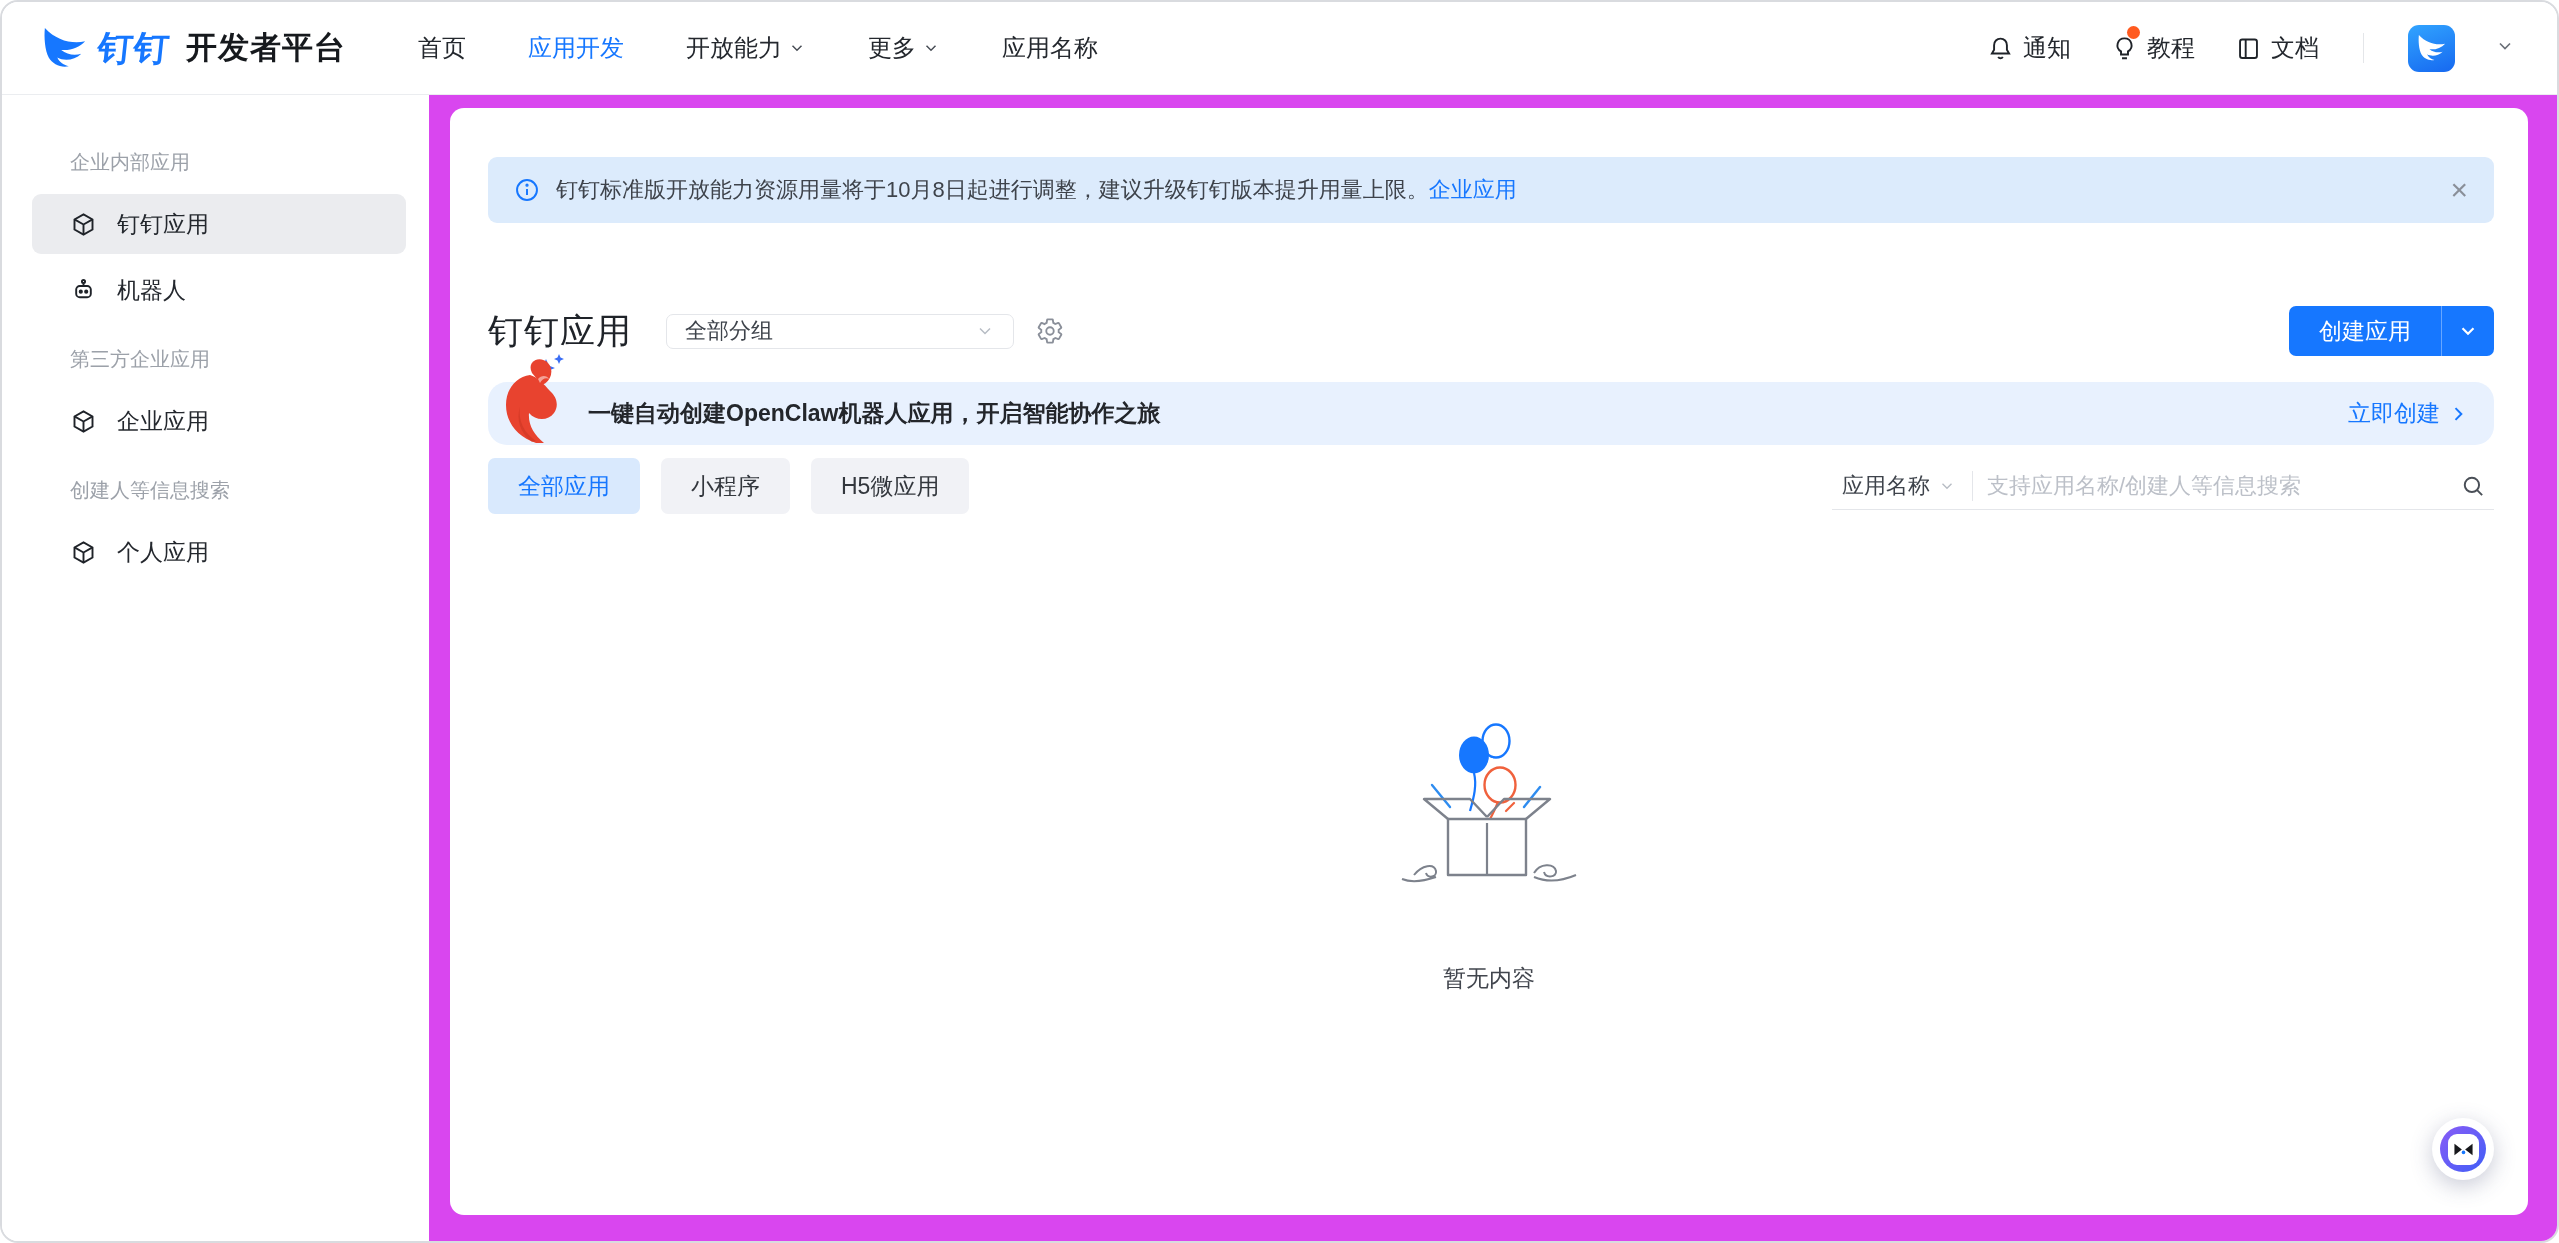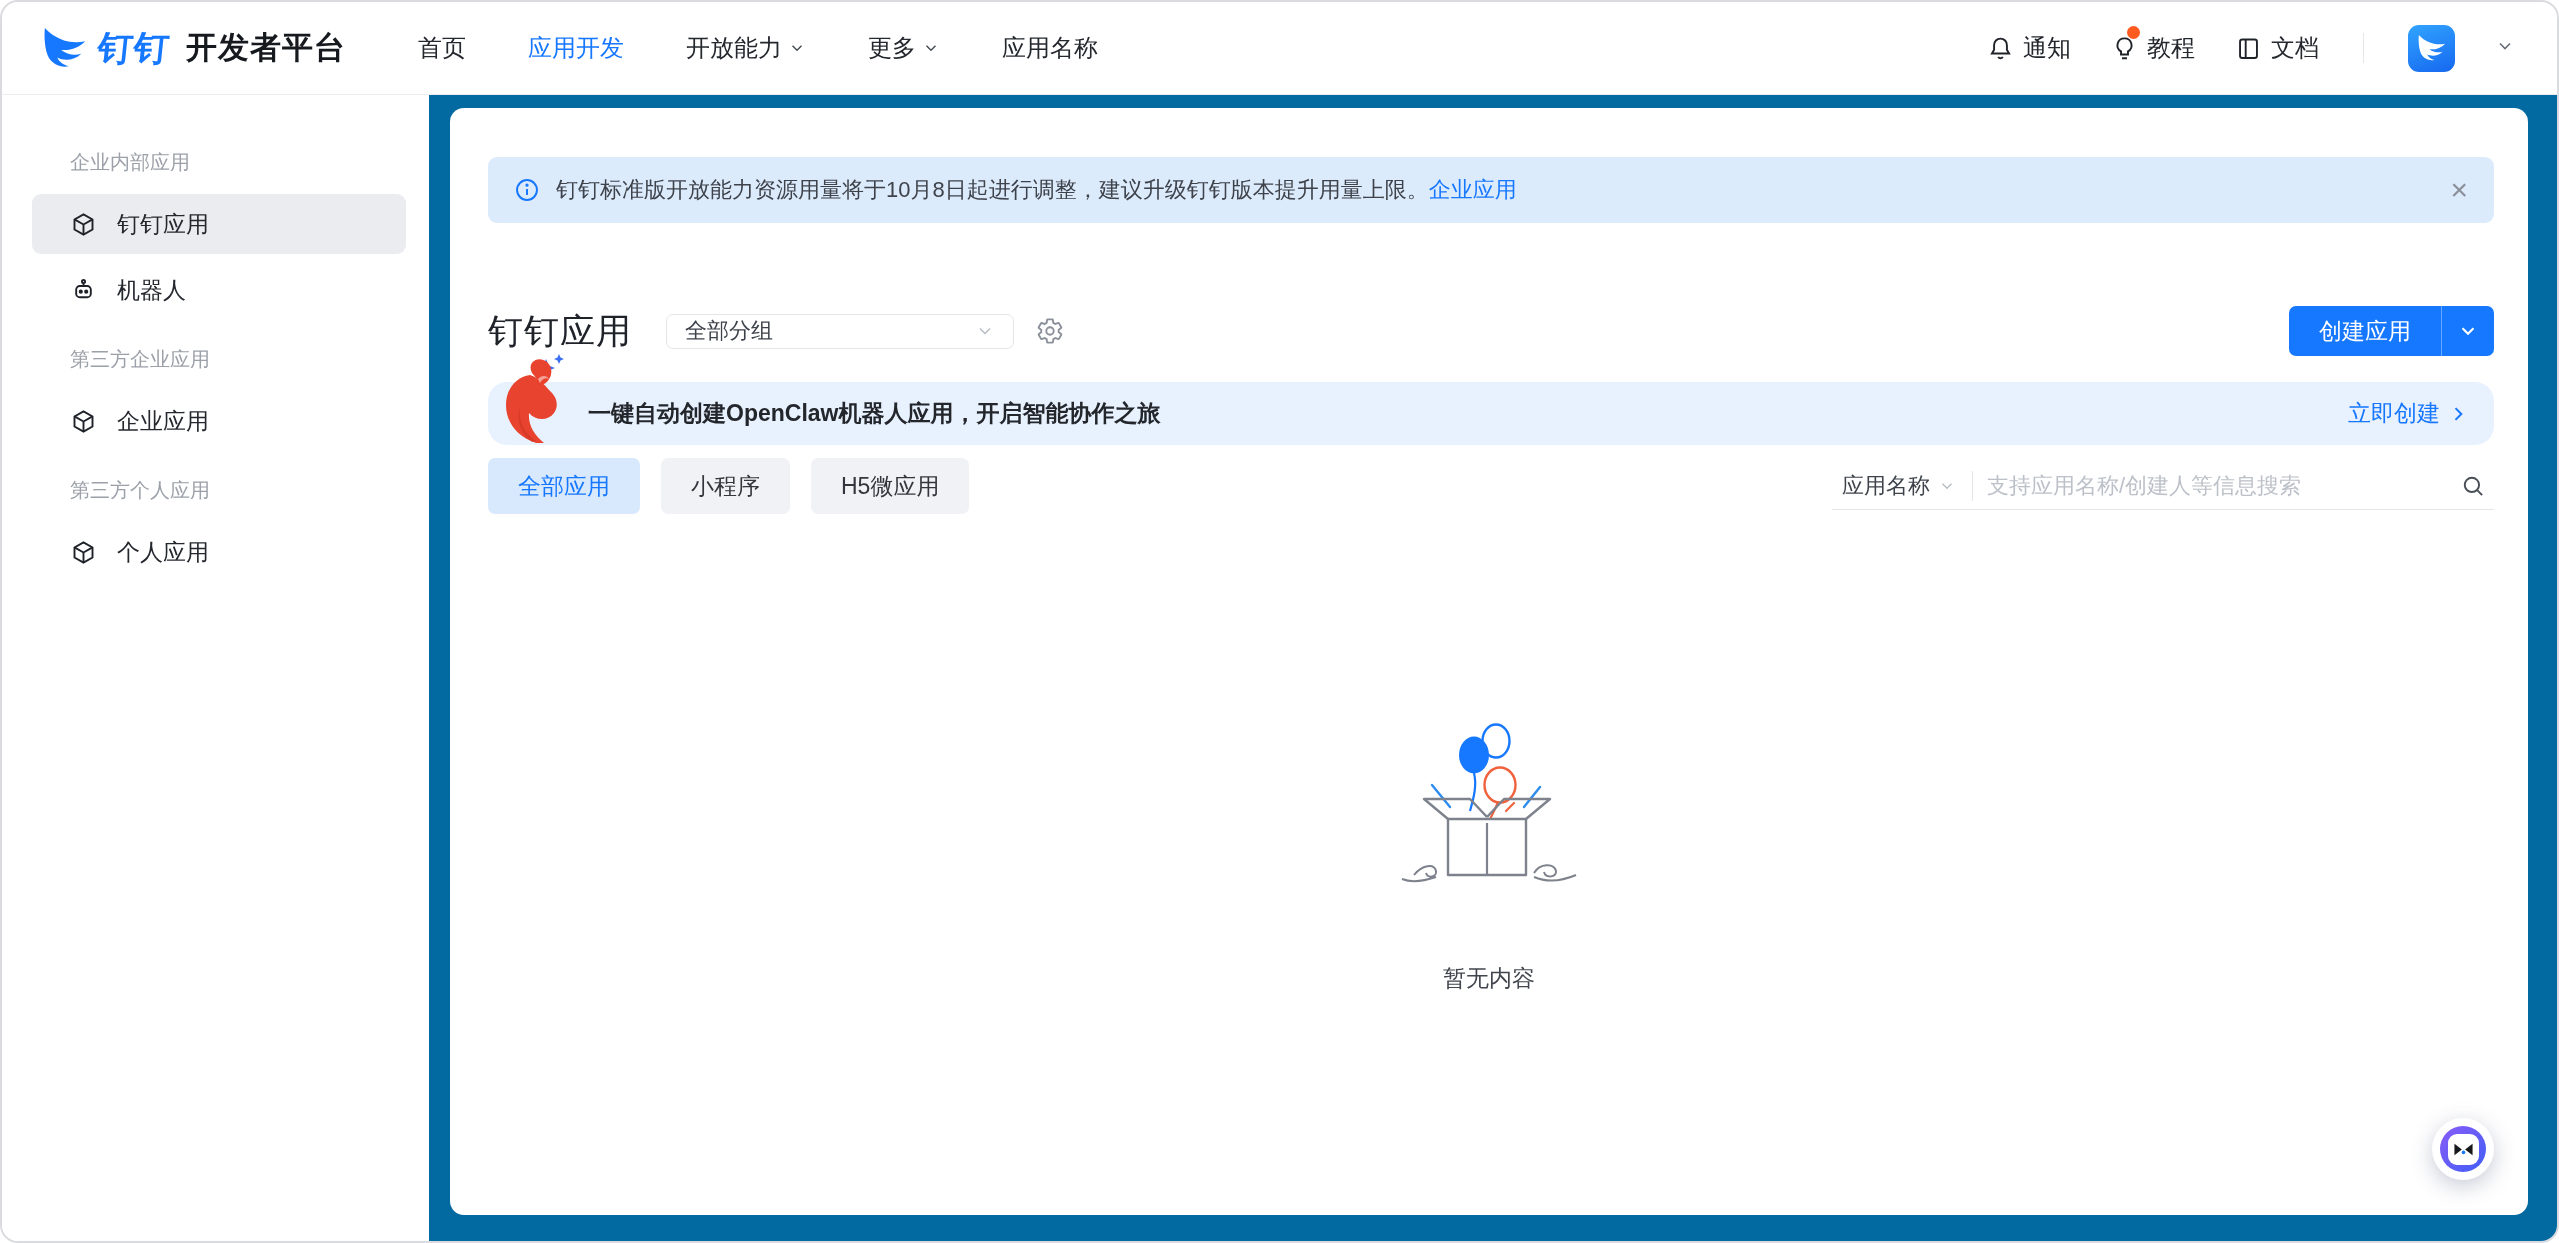--- a/index.html
+++ b/index.html
@@ -31,21 +31,21 @@
 
   
   .body-wrap { display:flex; height:1148px; }
   .sidebar { width:427px; background:#fff; padding-top:28px; flex:none; }
   .side-section-title { font-size:20px; color:#9ca1a9; padding:0 0 0 68px; margin-top:26px; margin-bottom:18px; }
   .side-item { display:flex; align-items:center; gap:20px; height:60px; margin:6px 23px 6px 30px;
                border-radius:9px; padding-left:38px; font-size:23px; color:#24282e; cursor:pointer; }
   .side-item.active { background:#ebecef; }
   .side-item svg { width:27px; height:27px; flex:none; }
 
-  .main { flex:1; background:#0369a1; position:relative; }
+  .main { flex:1; background:#d946ef; position:relative; }
   .card { position:absolute; left:21px; right:29px; top:13px; height:1107px;
           background:#fff; border-radius:14px; overflow:visible; }
 
   
   .notice { position:relative; margin:49px 34px 0 38px; height:66px; background:#dcebfc; border-radius:9px;
             display:flex; align-items:center; padding:0 70px 0 26px; }
   .notice svg { width:26px; height:26px; flex:none; margin-right:16px; }
   .notice-text { font-size:22px; color:#3e434b; }
   .notice-link { font-size:22px; color:#1677ff; cursor:pointer; }
   .notice-close { position:absolute; right:26px; top:50%; transform:translateY(-50%);
@@ -205,21 +205,21 @@
 
       <div class="side-section-title">第三方企业应用</div>
       <div class="side-item">
         <svg viewBox="0 0 24 24" fill="none" stroke="#1f2329" stroke-width="1.7">
           <path d="M12 3 L20 7.5 V16.5 L12 21 L4 16.5 V7.5 Z"></path>
           <path d="M4 7.5 L12 12 L20 7.5 M12 12 V21"></path>
         </svg>
         <span>企业应用</span>
       </div>
 
-      <div class="side-section-title">第三方个人应用</div>
+      <div class="side-section-title">创建人等信息搜索</div>
       <div class="side-item">
         <svg viewBox="0 0 24 24" fill="none" stroke="#1f2329" stroke-width="1.7">
           <path d="M12 3 L20 7.5 V16.5 L12 21 L4 16.5 V7.5 Z"></path>
           <path d="M4 7.5 L12 12 L20 7.5 M12 12 V21"></path>
         </svg>
         <span>个人应用</span>
       </div>
     </div>
 
     <div class="main">

